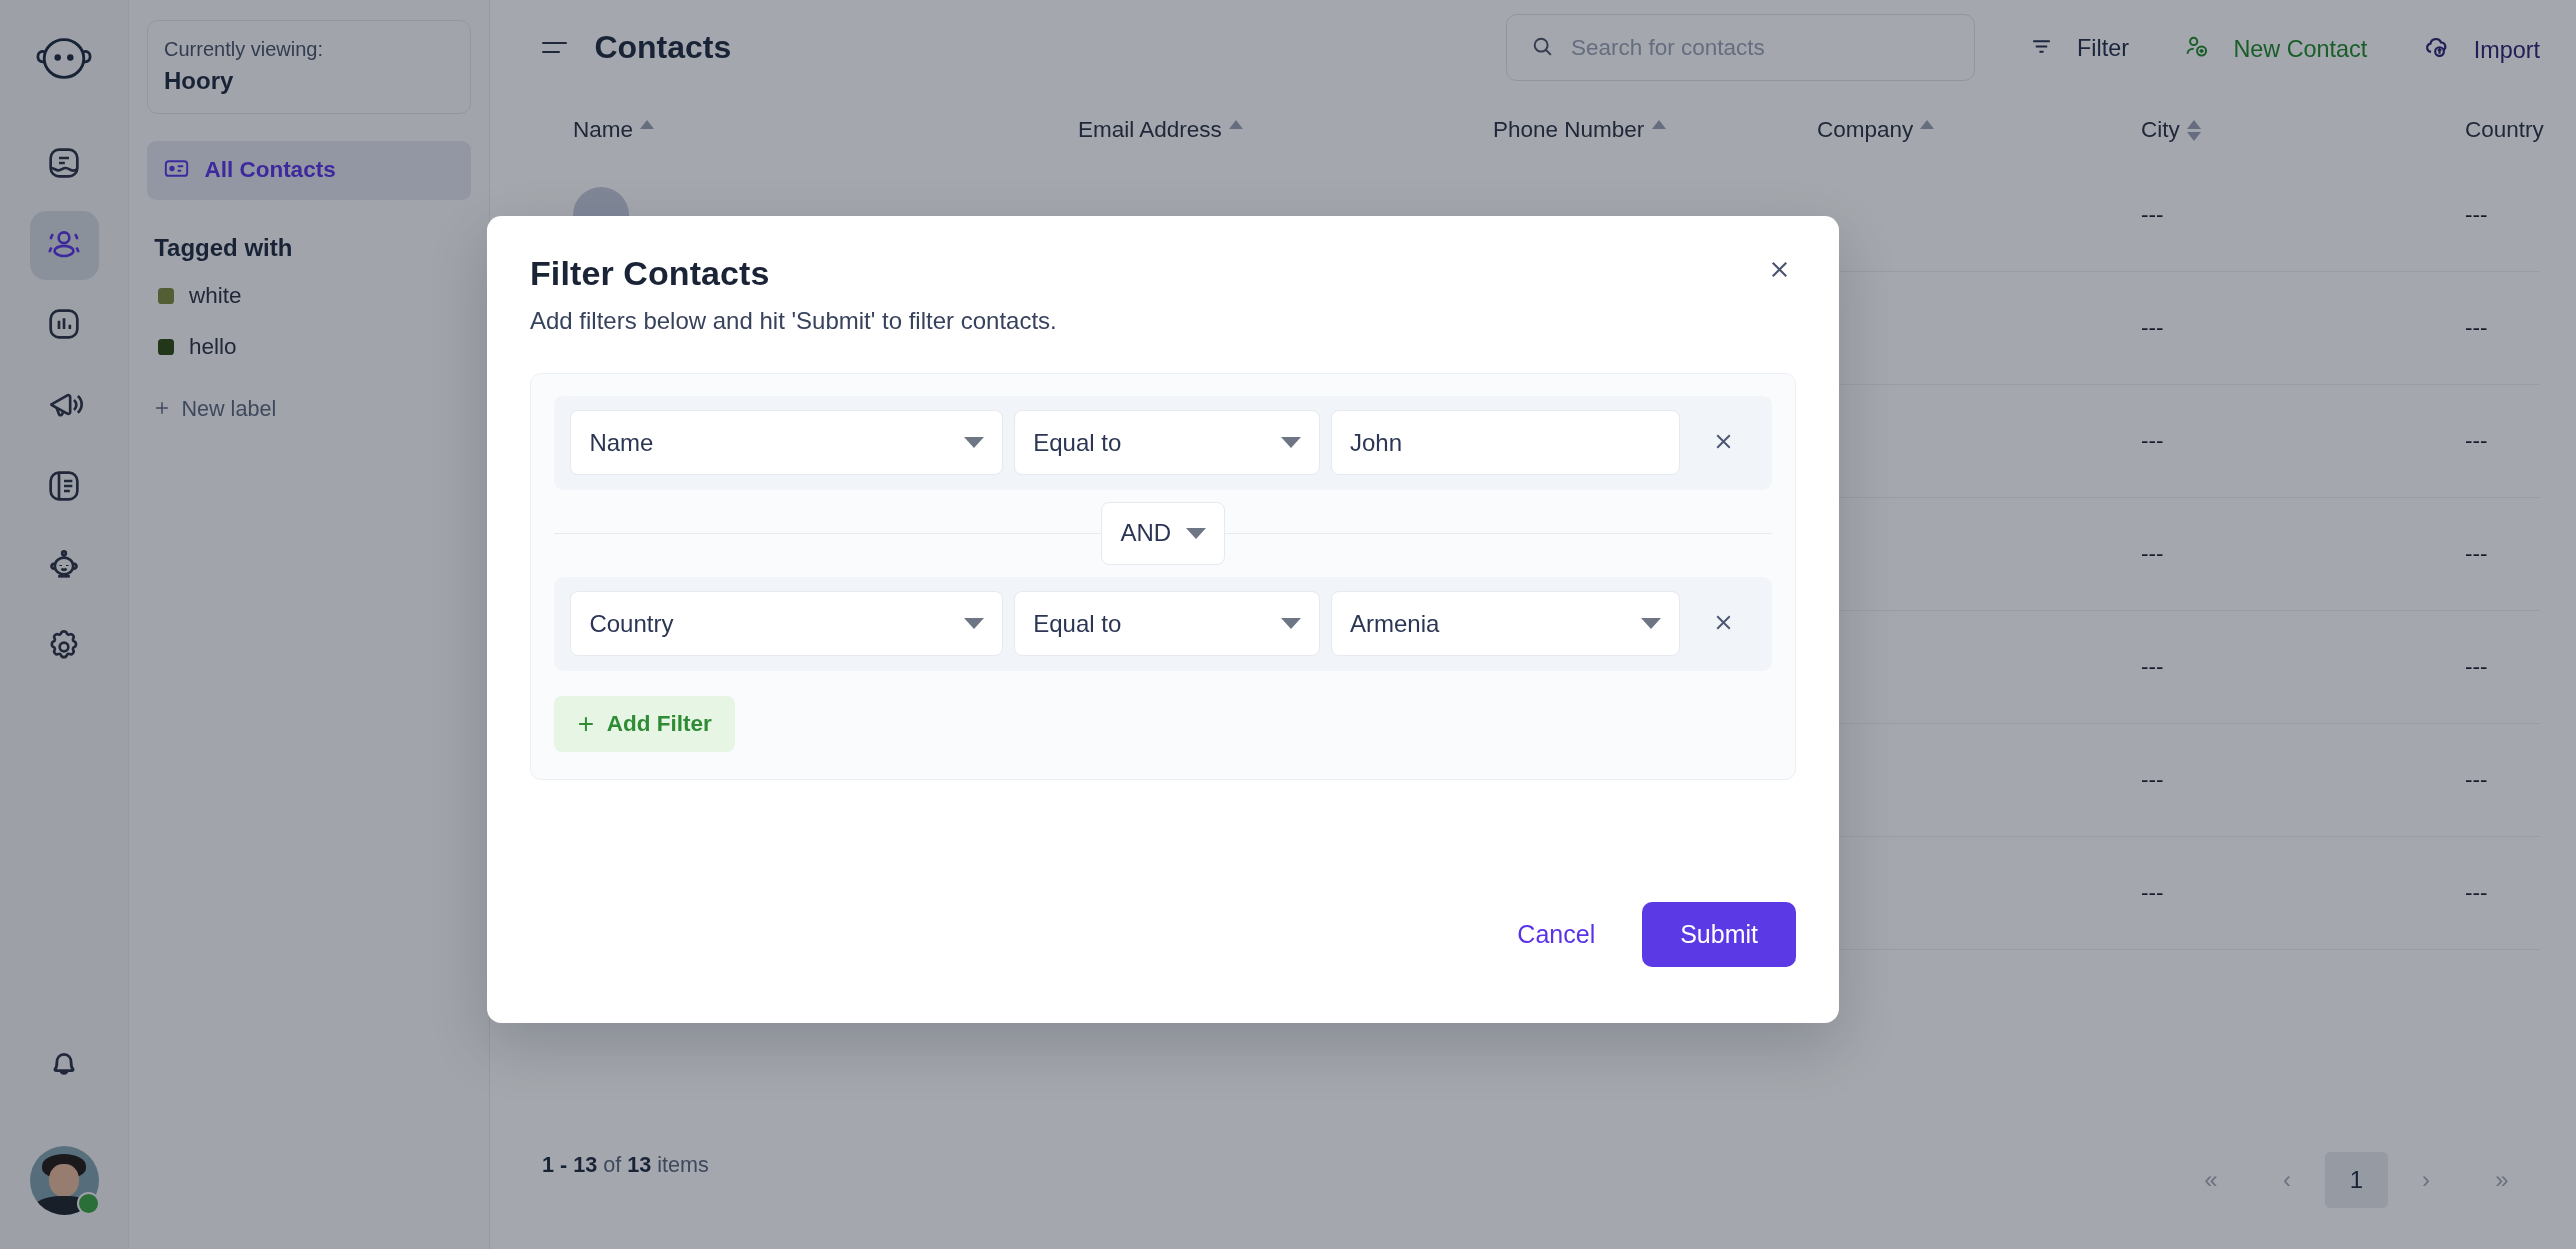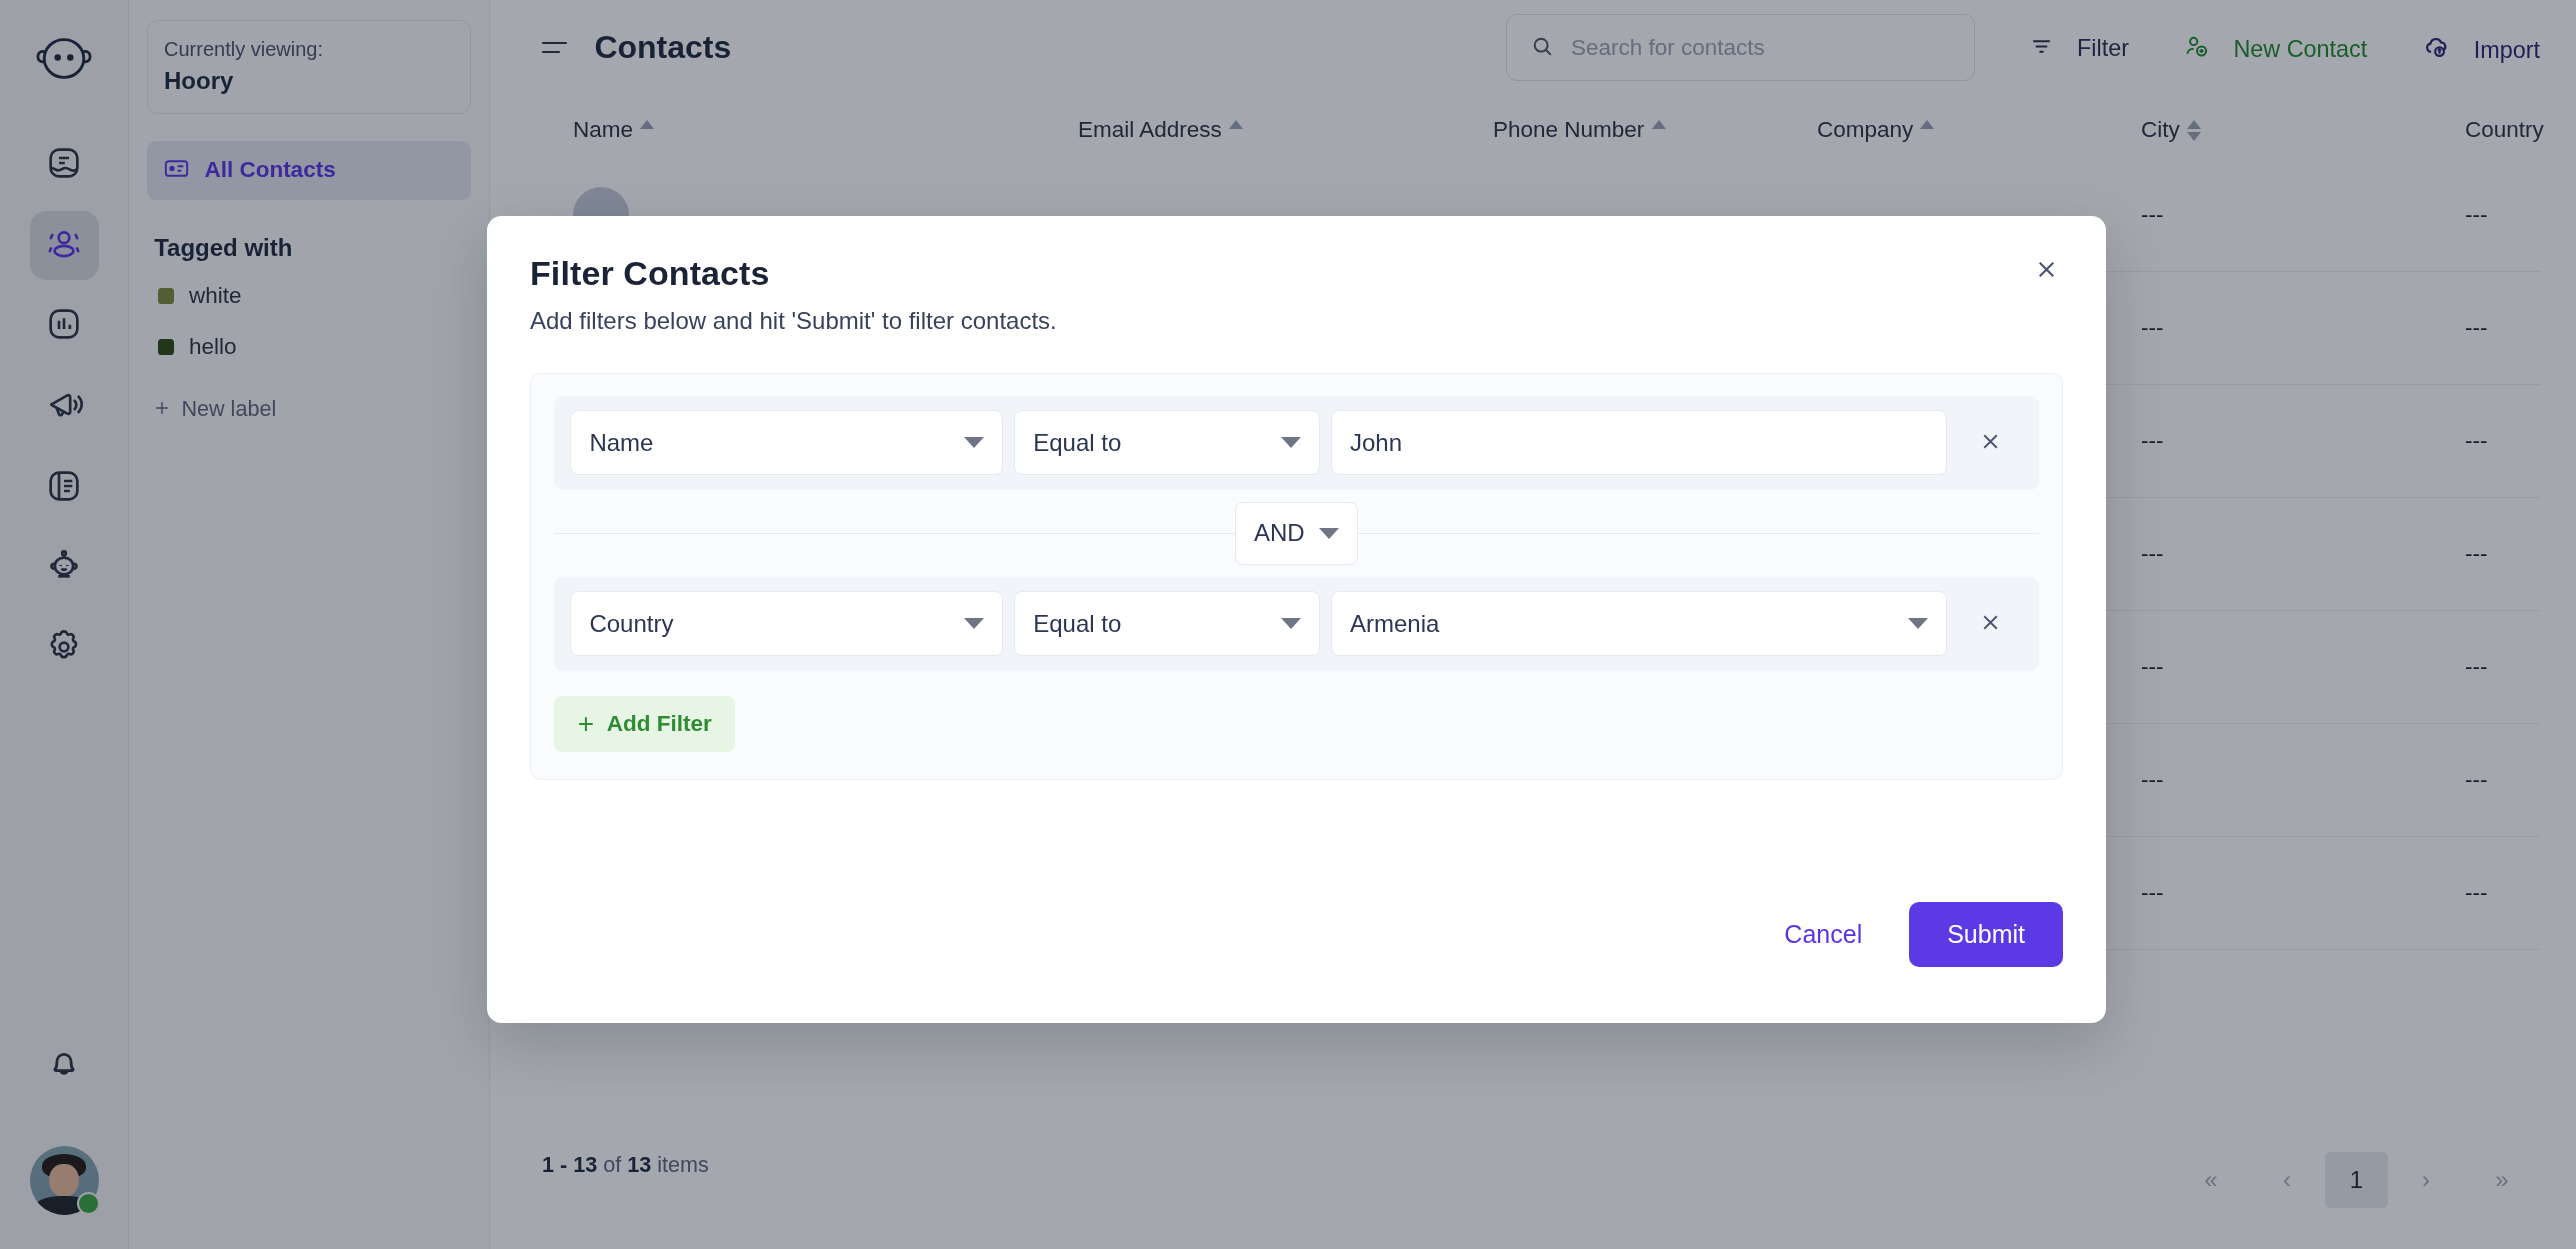--- a/index.html
+++ b/index.html
@@ -153,21 +153,21 @@
   }
   .pg.num { background:#e9eaee; border-radius: 5.4px; color:#1f2a40; width: 63px; }
 
   
   #scrim {
     position: absolute; inset: 0;
     background: rgba(17, 24, 39, 0.38);
   }
   #modal {
     position: absolute;
-    left: 487px; top: 216px; width: 1619px; height: 807px;
+    left: 487px; top: 216px; width: 1352px; height: 807px;
     background: #ffffff; border-radius: 14.4px;
     box-shadow: 0 21.6px 58px rgba(16,24,40,.18);
     padding: 38px 43px 0 43px;
   }
   .modal-close {
     position: absolute; right: 36px; top: 247px - 216px;
     width: 47px; height: 47px; display:flex; align-items:center; justify-content:center;
   }
   .modal-title { font-size: 34px; font-weight: 700; color: #1b2437; letter-spacing:0.1px; }
   .modal-sub { font-size: 24px; color: #37425c; margin-top: 14.4px; }

